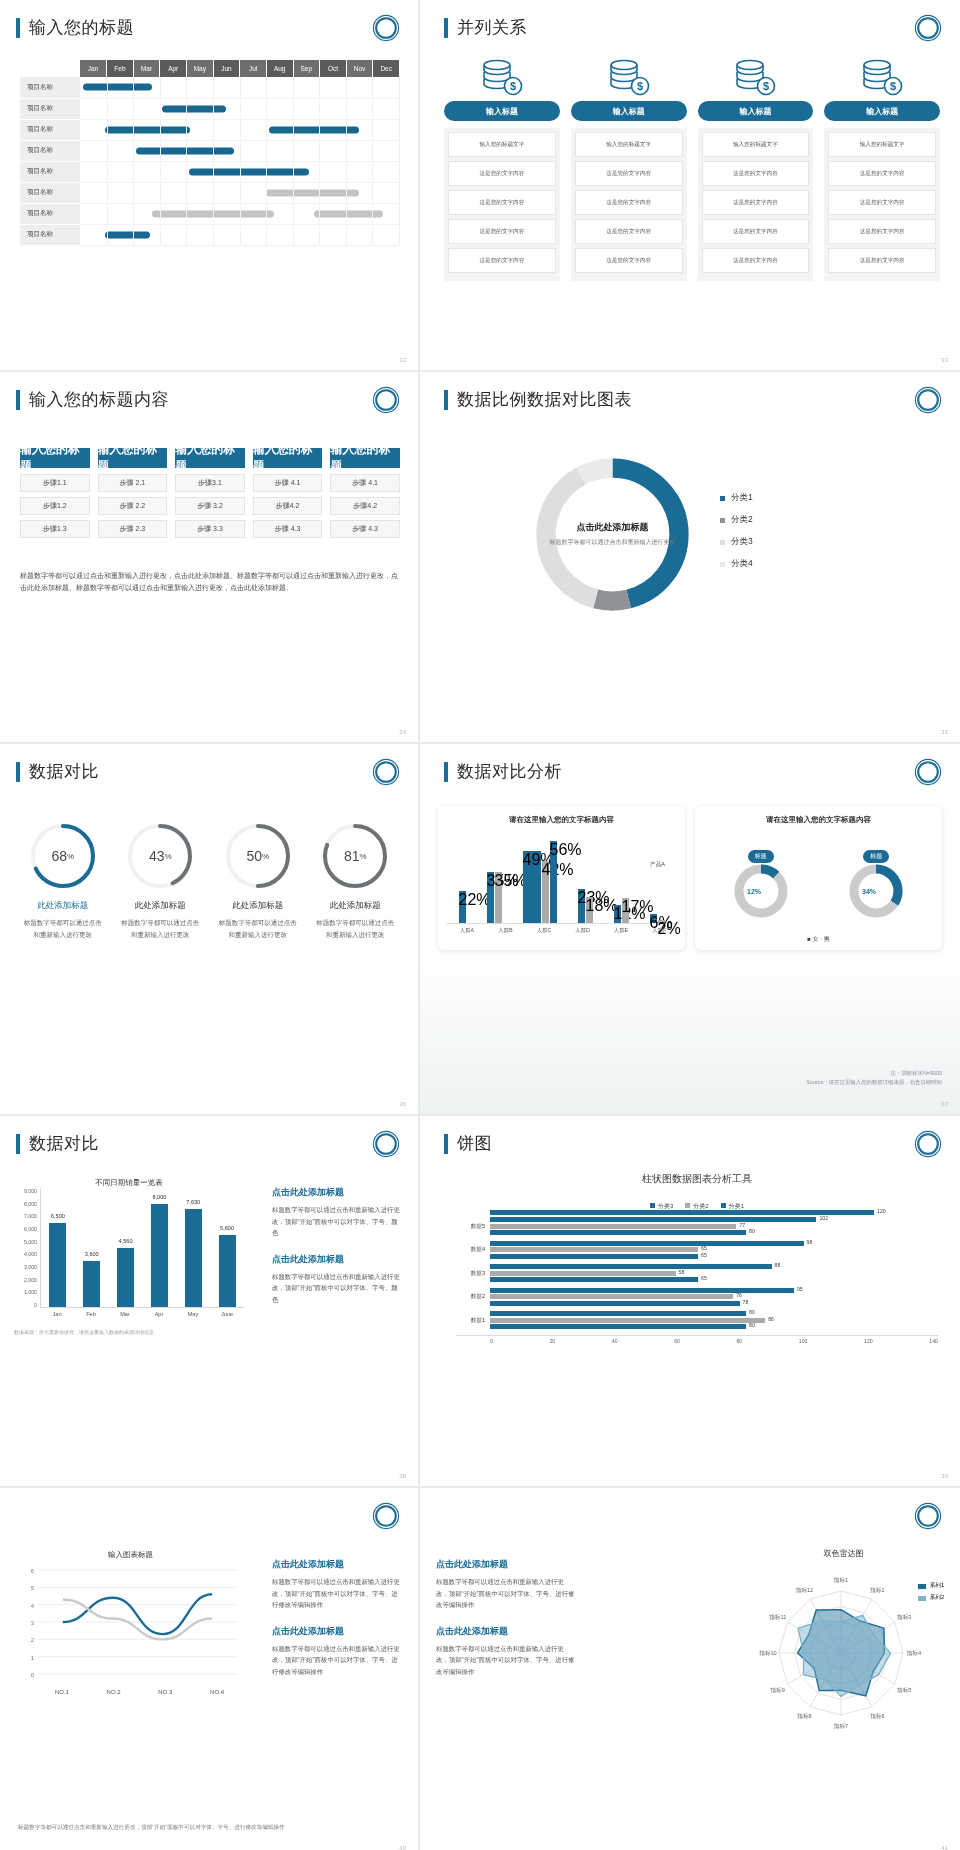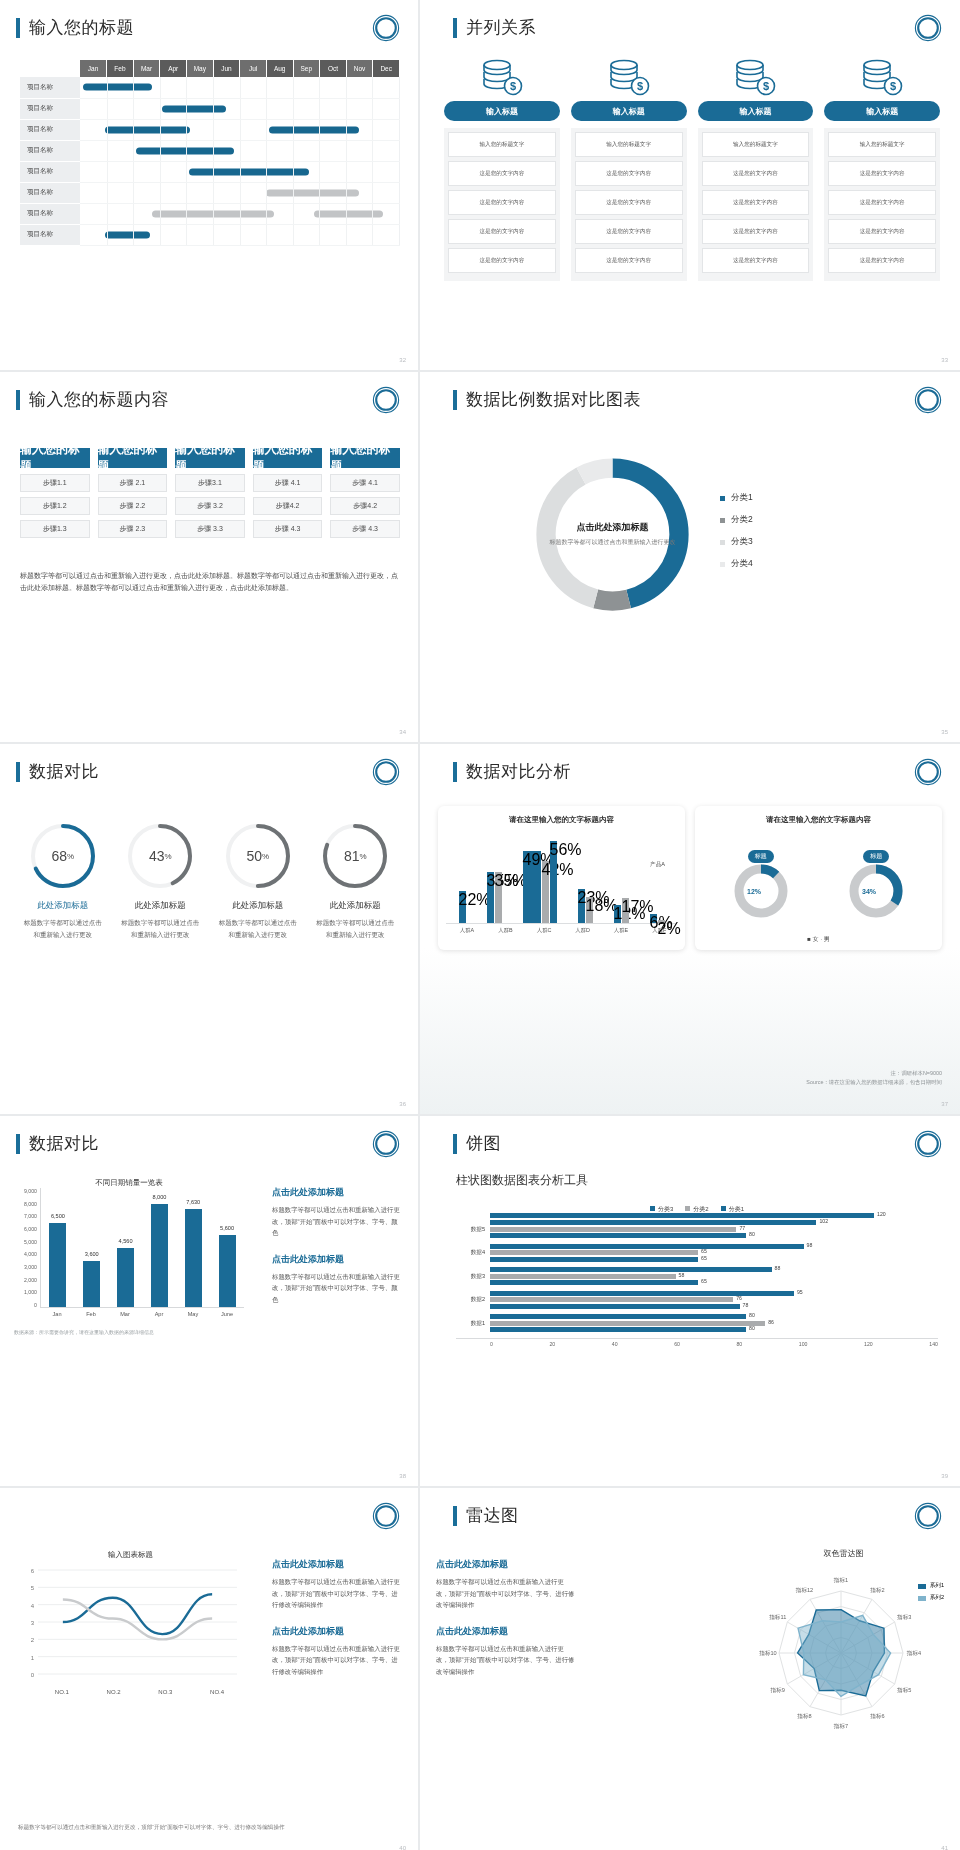--- a/index.html
+++ b/index.html
@@ -8,21 +8,21 @@
     background:#e8eaec;
     font-family:"Liberation Sans","DejaVu Sans",sans-serif;
     overflow:hidden;
   }
   .grid { display:grid; grid-template-columns:418px 1fr; grid-template-rows:repeat(5,370px); gap:2px 2px; }
   .slide { background:#fff; position:relative; overflow:hidden; }
   .slide.tint { background:linear-gradient(180deg,#ffffff 0%,#ffffff 55%,#eef2f3 100%); }
   .hdr { display:flex; align-items:center; padding:16px 0 0 16px; }
   .hdr .accent { width:4px; height:20px; background:#1a6e99; margin-right:9px; }
   .hdr h1 { font-size:17px; font-weight:400; color:#2b2b2b; letter-spacing:.5px; white-space:nowrap;}
-  .slide.right .hdr { padding-left:33px; }
+  .slide.right .hdr { padding-left:24px; }
   .seal { position:absolute; top:14px; right:18px; width:28px; height:28px; }
   .pgnum { position:absolute; right:12px; bottom:7px; font-size:6px; color:#b9bcc0; }
 
   
   .gantt { position:absolute; left:20px; top:60px; width:380px; }
   .gantt table { border-collapse:collapse; width:100%; table-layout:fixed; }
   .gantt th.mon { background:#6e6e6e; color:#fff; font-size:6.5px; font-weight:400; height:17px; border-right:1px solid #fff;}
   .gantt th.mon.alt { background:#5b5b5b; }
   .gantt th.corner { width:60px; background:transparent; }
   .gantt td.lbl { background:#eceef0; font-size:6.5px; color:#444; height:21px; padding-left:7px; border-bottom:1px solid #fff; }
@@ -93,21 +93,21 @@
   .ccb .cv { position:absolute; top:-10px; left:50%; transform:translateX(-50%); font-size:5.6px; color:#333;}
   .ccx { display:flex; justify-content:space-around; padding-left:26px; margin-top:3px;}
   .ccx span { font-size:5.6px; color:#555; width:17px; text-align:center;}
   .ccfoot { font-size:5px; color:#9aa0a3; margin-top:12px; }
   .sidetext { position:absolute; right:16px; top:70px; width:130px; }
   .sidetext h4 { color:#1a6b96; font-size:9px; font-weight:bold; margin-bottom:5px;}
   .sidetext p { font-size:6.4px; color:#555; line-height:1.8; margin-bottom:14px;}
 
   
   .hb { position:absolute; left:36px; top:56px; right:22px; }
-  .hb .ht { font-size:12px; color:#333; margin-bottom:16px;}
+  .hb .ht { text-align:center; font-size:10px; color:#333; margin-bottom:16px;}
   .hbleg { display:flex; justify-content:center; gap:12px; font-size:6px; color:#444; margin-bottom:6px;}
   .hbleg i { width:5px;height:5px;display:inline-block;margin-right:3px;}
   .hbrow { display:flex; align-items:center; margin-bottom:4px;}
   .hbrow .nm { width:34px; font-size:5.6px; color:#444; text-align:right; padding-right:5px;}
   .hbset { flex:1; }
   .hbline { height:5px; margin-bottom:1.5px; position:relative;}
   .hbline span { position:absolute; left:100%; top:-2px; margin-left:3px; font-size:5.2px; color:#444;}
   .hbaxis { display:flex; justify-content:space-between; padding-left:34px; border-top:1px solid #d9dbdd; padding-top:2px;}
   .hbaxis span { font-size:5.2px; color:#666;}
 
@@ -850,24 +850,20 @@
         <div>
           <h4>点击此处添加标题</h4>
           <p>标题数字等都可以通过点击和重新输入进行更改，顶部“开始”面板中可以对字体、字号、进行修改等编辑操作</p>
         </div>
       </div>
     <div class="lcfoot">标题数字等都可以通过点击和重新输入进行更改，顶部“开始”面板中可以对字体、字号、进行修改等编辑操作</div>
     <div class="pgnum">40</div>
   </div>
 
   <div class="slide right">
-    <div class="hdr">
-      <div class="accent"></div>
-      <h1>雷达图</h1>
-    </div>
     <svg class="seal" viewBox="0 0 40 40">
       <circle cx="20" cy="20" r="18" fill="none" stroke="#1a6b96" stroke-width="1.6"></circle>
       <circle cx="20" cy="20" r="14" fill="none" stroke="#1a6b96" stroke-width="3"></circle>
       <path d="M13 16 Q20 12 27 16 M20 13 L20 27 M14 26 Q20 30 26 26" stroke="#fff" stroke-width="1.6" fill="none"></path>
     </svg>
     <div class="sidetext" id="rd-side" style="left:16px;right:auto;width:140px;">
         <div>
           <h4>点击此处添加标题</h4>
           <p>标题数字等都可以通过点击和重新输入进行更改，顶部“开始”面板中可以对字体、字号、进行修改等编辑操作</p>
         </div>

